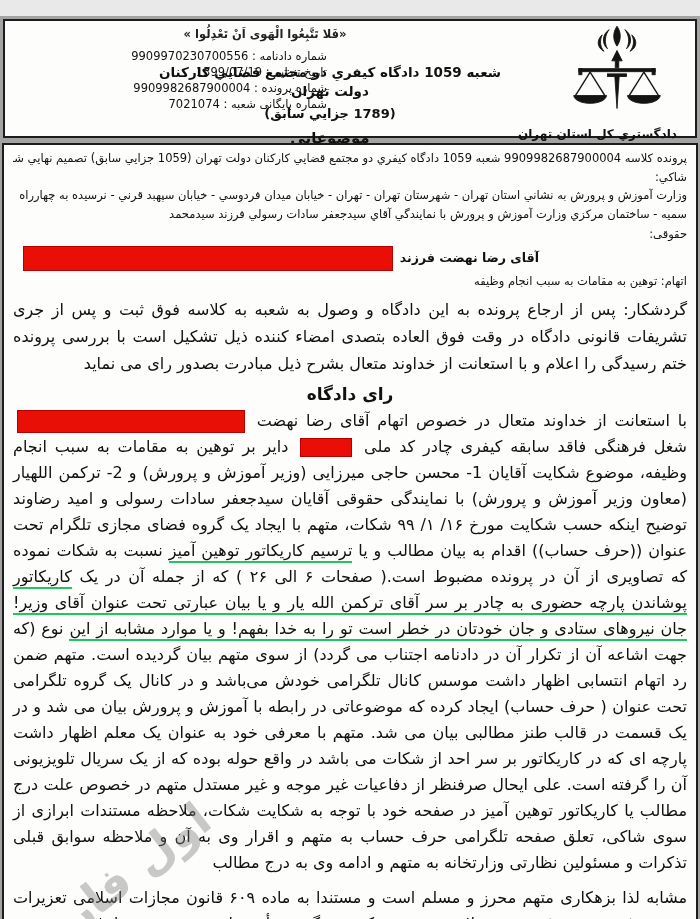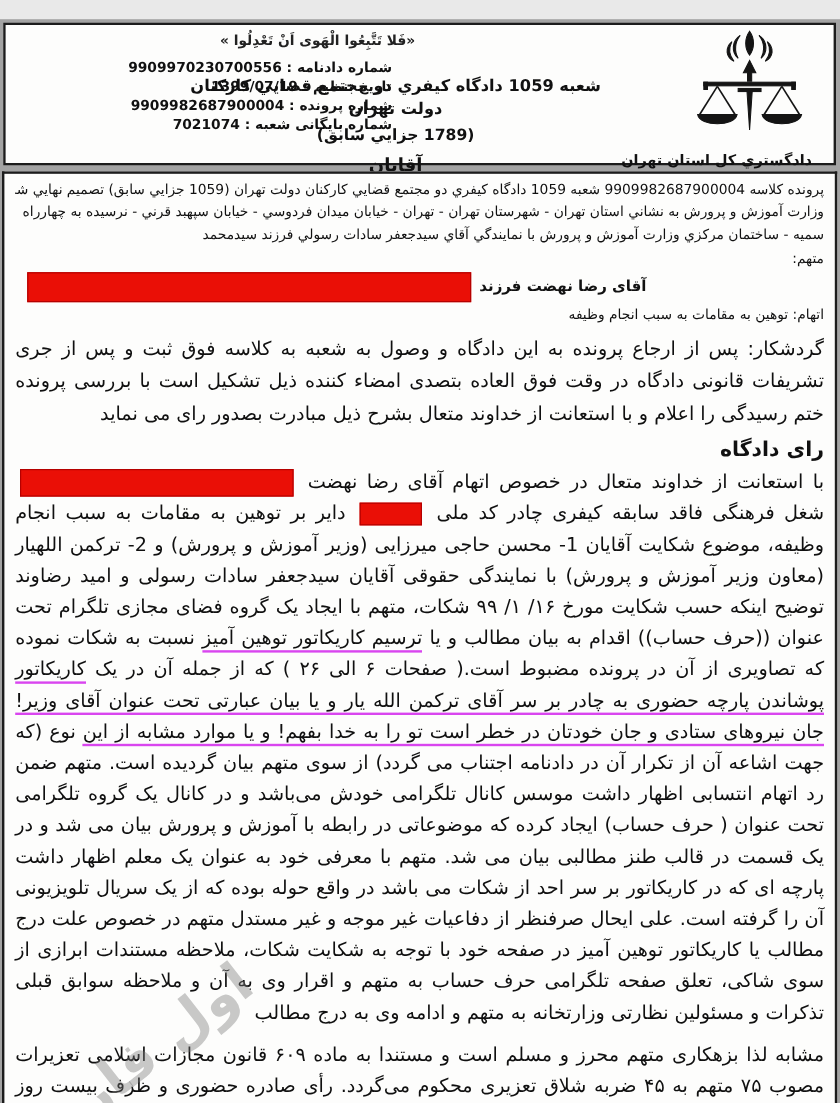--- a/index.html
+++ b/index.html
@@ -10,52 +10,52 @@
     background:#a3a3a3; overflow:hidden; direction:rtl; color:#111;
   }
   
   .header-box {
     position:absolute; top:3px; left:3px; right:3px; height:119px;
     border:2px solid #1c1c1c; background:#fdfdfc;
   }
   .quran { position:absolute; top:6px; left:150px; width:220px;
     font-size:11.5px; font-weight:bold; text-align:center; color:#222; }
   .meta-rows { position:absolute; top:27px; right:368px; width:320px; text-align:right; }
-  .meta-row { font-size:11.5px; font-weight:bold; line-height:16px; white-space:nowrap; }
+  .meta-row { font-size:11.5px; font-weight:normal; line-height:16px; white-space:nowrap; }
   .branch-block { position:absolute; top:42px; left:150px; width:350px; text-align:center; }
   .branch-l1 { font-size:13.5px; font-weight:bold; line-height:19px; }
   .branch-l2 { font-size:13px; font-weight:bold; margin-top:5px; }
   .doc-type  { font-size:15px; font-weight:bold; margin-top:8px; letter-spacing:1px; }
-  .logo-wrap { position:absolute; top:3px; right:18px; width:120px; text-align:right; }
+  .logo-wrap { position:absolute; top:3px; right:18px; width:120px; text-align:center; }
   .logo-caption { font-size:12px; font-weight:bold; margin-top:1px; white-space:nowrap; }
   
   .body-box {
     position:absolute; top:127px; left:2px; right:2px; bottom:0;
     border:2px solid #1c1c1c; border-bottom:none; background:#fdfdfc;
     padding:5px 9px 0 9px;
   }
   .small-txt { font-size:11.5px; line-height:17px; text-align:right; }
   .case-line { white-space:nowrap; overflow:hidden; }
   .party-label { margin-top:2px; }
   .plaintiff-line { line-height:19px; }
   .defendant-row { padding-right:148px; margin:3px 0 2px 0; font-size:12.5px; font-weight:bold; }
   .redact {
     display:inline-block; background:#ea0f06; border:1px solid #b50000;
     vertical-align:middle;
   }
   .redact-defendant { width:370px; height:25px; margin-right:2px; }
   .charge-line { margin-top:2px; }
   .big-txt { font-size:16px; line-height:27px; text-align:justify; color:#101010; }
   .procedure { margin-top:6px; }
-  .verdict-title { font-size:17px; font-weight:bold; margin:7px 0 4px 0; text-align:right; }
+  .verdict-title { font-size:17px; font-weight:bold; margin:7px 0 4px 0; text-align:center; }
   .verdict { line-height:26px; }
   .redact-name { width:228px; height:23px; margin:0 4px; }
   .redact-code { width:52px; height:19px; margin:0 4px; }
   .blue-underline {
-    border-bottom:2px solid #d946ef; padding-bottom:1px;
+    border-bottom:2px solid #22c55e; padding-bottom:1px;
   }
   .verdict-tail { margin-top:9px; }
   .watermark {
     position:absolute; bottom:-18px; left:-22px; width:190px; height:150px;
     pointer-events:none;
   }
   .watermark span {
     position:absolute; bottom:40px; left:10px;
     font-size:46px; color:rgba(120,120,120,0.40);
     transform:rotate(-38deg); white-space:nowrap; font-weight:bold;
@@ -86,21 +86,21 @@
       </div>
       <div class="meta-row">
         <span>شماره بایگانی شعبه :</span>
         <span>7021074</span>
       </div>
     </div>
 
     <div class="branch-block">
       <div class="branch-l1">شعبه 1059 دادگاه کیفري دو مجتمع قضایي کارکنان دولت تهران</div>
       <div class="branch-l2">(1789 جزایي سابق)</div>
-      <div class="doc-type">آقایان</div>
+      <div class="doc-type">موضوعاتی</div>
     </div>
 
     <div class="logo-wrap">
       <svg width="104" height="98" viewBox="0 0 120 112" xmlns="http://www.w3.org/2000/svg">
         <g fill="#141414" stroke="#141414">
 
           <path d="M60 2 C55 9 55 18 60 25 C65 18 65 9 60 2 Z"></path>
           <path d="M51 6 C43 11 42 22 49 28 C45 21 46 12 51 6 Z"></path>
           <path d="M69 6 C77 11 78 22 71 28 C75 21 74 12 69 6 Z"></path>
           <path d="M43 12 C36 18 37 27 45 31 C40 25 40 18 43 12 Z"></path>
@@ -125,24 +125,25 @@
         </g>
       </svg>
       <div class="logo-caption">دادگستري کل استان تهران</div>
     </div>
   </div>
 
   <div class="body-box">
 
     <div class="small-txt case-line">پرونده کلاسه 9909982687900004 شعبه 1059 دادگاه کیفري دو مجتمع قضایي کارکنان دولت تهران (1059 جزایي سابق) تصمیم نهایي شماره 9909970230700556</div>
 
+    <div class="small-txt party-label">شاکي:</div>
 
     <div class="small-txt plaintiff-line">وزارت آموزش و پرورش به نشاني استان تهران - شهرستان تهران - تهران - خیابان میدان فردوسي - خیابان سپهبد قرني - نرسیده به چهارراه سمیه - ساختمان مرکزي وزارت آموزش و پرورش با نمایندگي آقاي سیدجعفر سادات رسولي فرزند سیدمحمد</div>
 
-    <div class="small-txt party-label">متهم:</div>
+    <div class="small-txt party-label">حقوقی:</div>
 
     <div class="small-txt defendant-row">
       <span>آقای رضا نهضت فرزند</span>
       <span class="redact redact-defendant"></span>
     </div>
 
     <div class="small-txt charge-line">اتهام: توهین به مقامات به سبب انجام وظیفه</div>
 
     <div class="big-txt procedure">گردشکار: پس از ارجاع پرونده به این دادگاه و وصول به شعبه به کلاسه فوق  ثبت و پس از جری تشریفات قانونی دادگاه در وقت فوق العاده بتصدی امضاء کننده ذیل تشکیل است با بررسی پرونده ختم رسیدگی را اعلام و با استعانت از خداوند متعال بشرح ذیل مبادرت بصدور رای می نماید</div>
 

